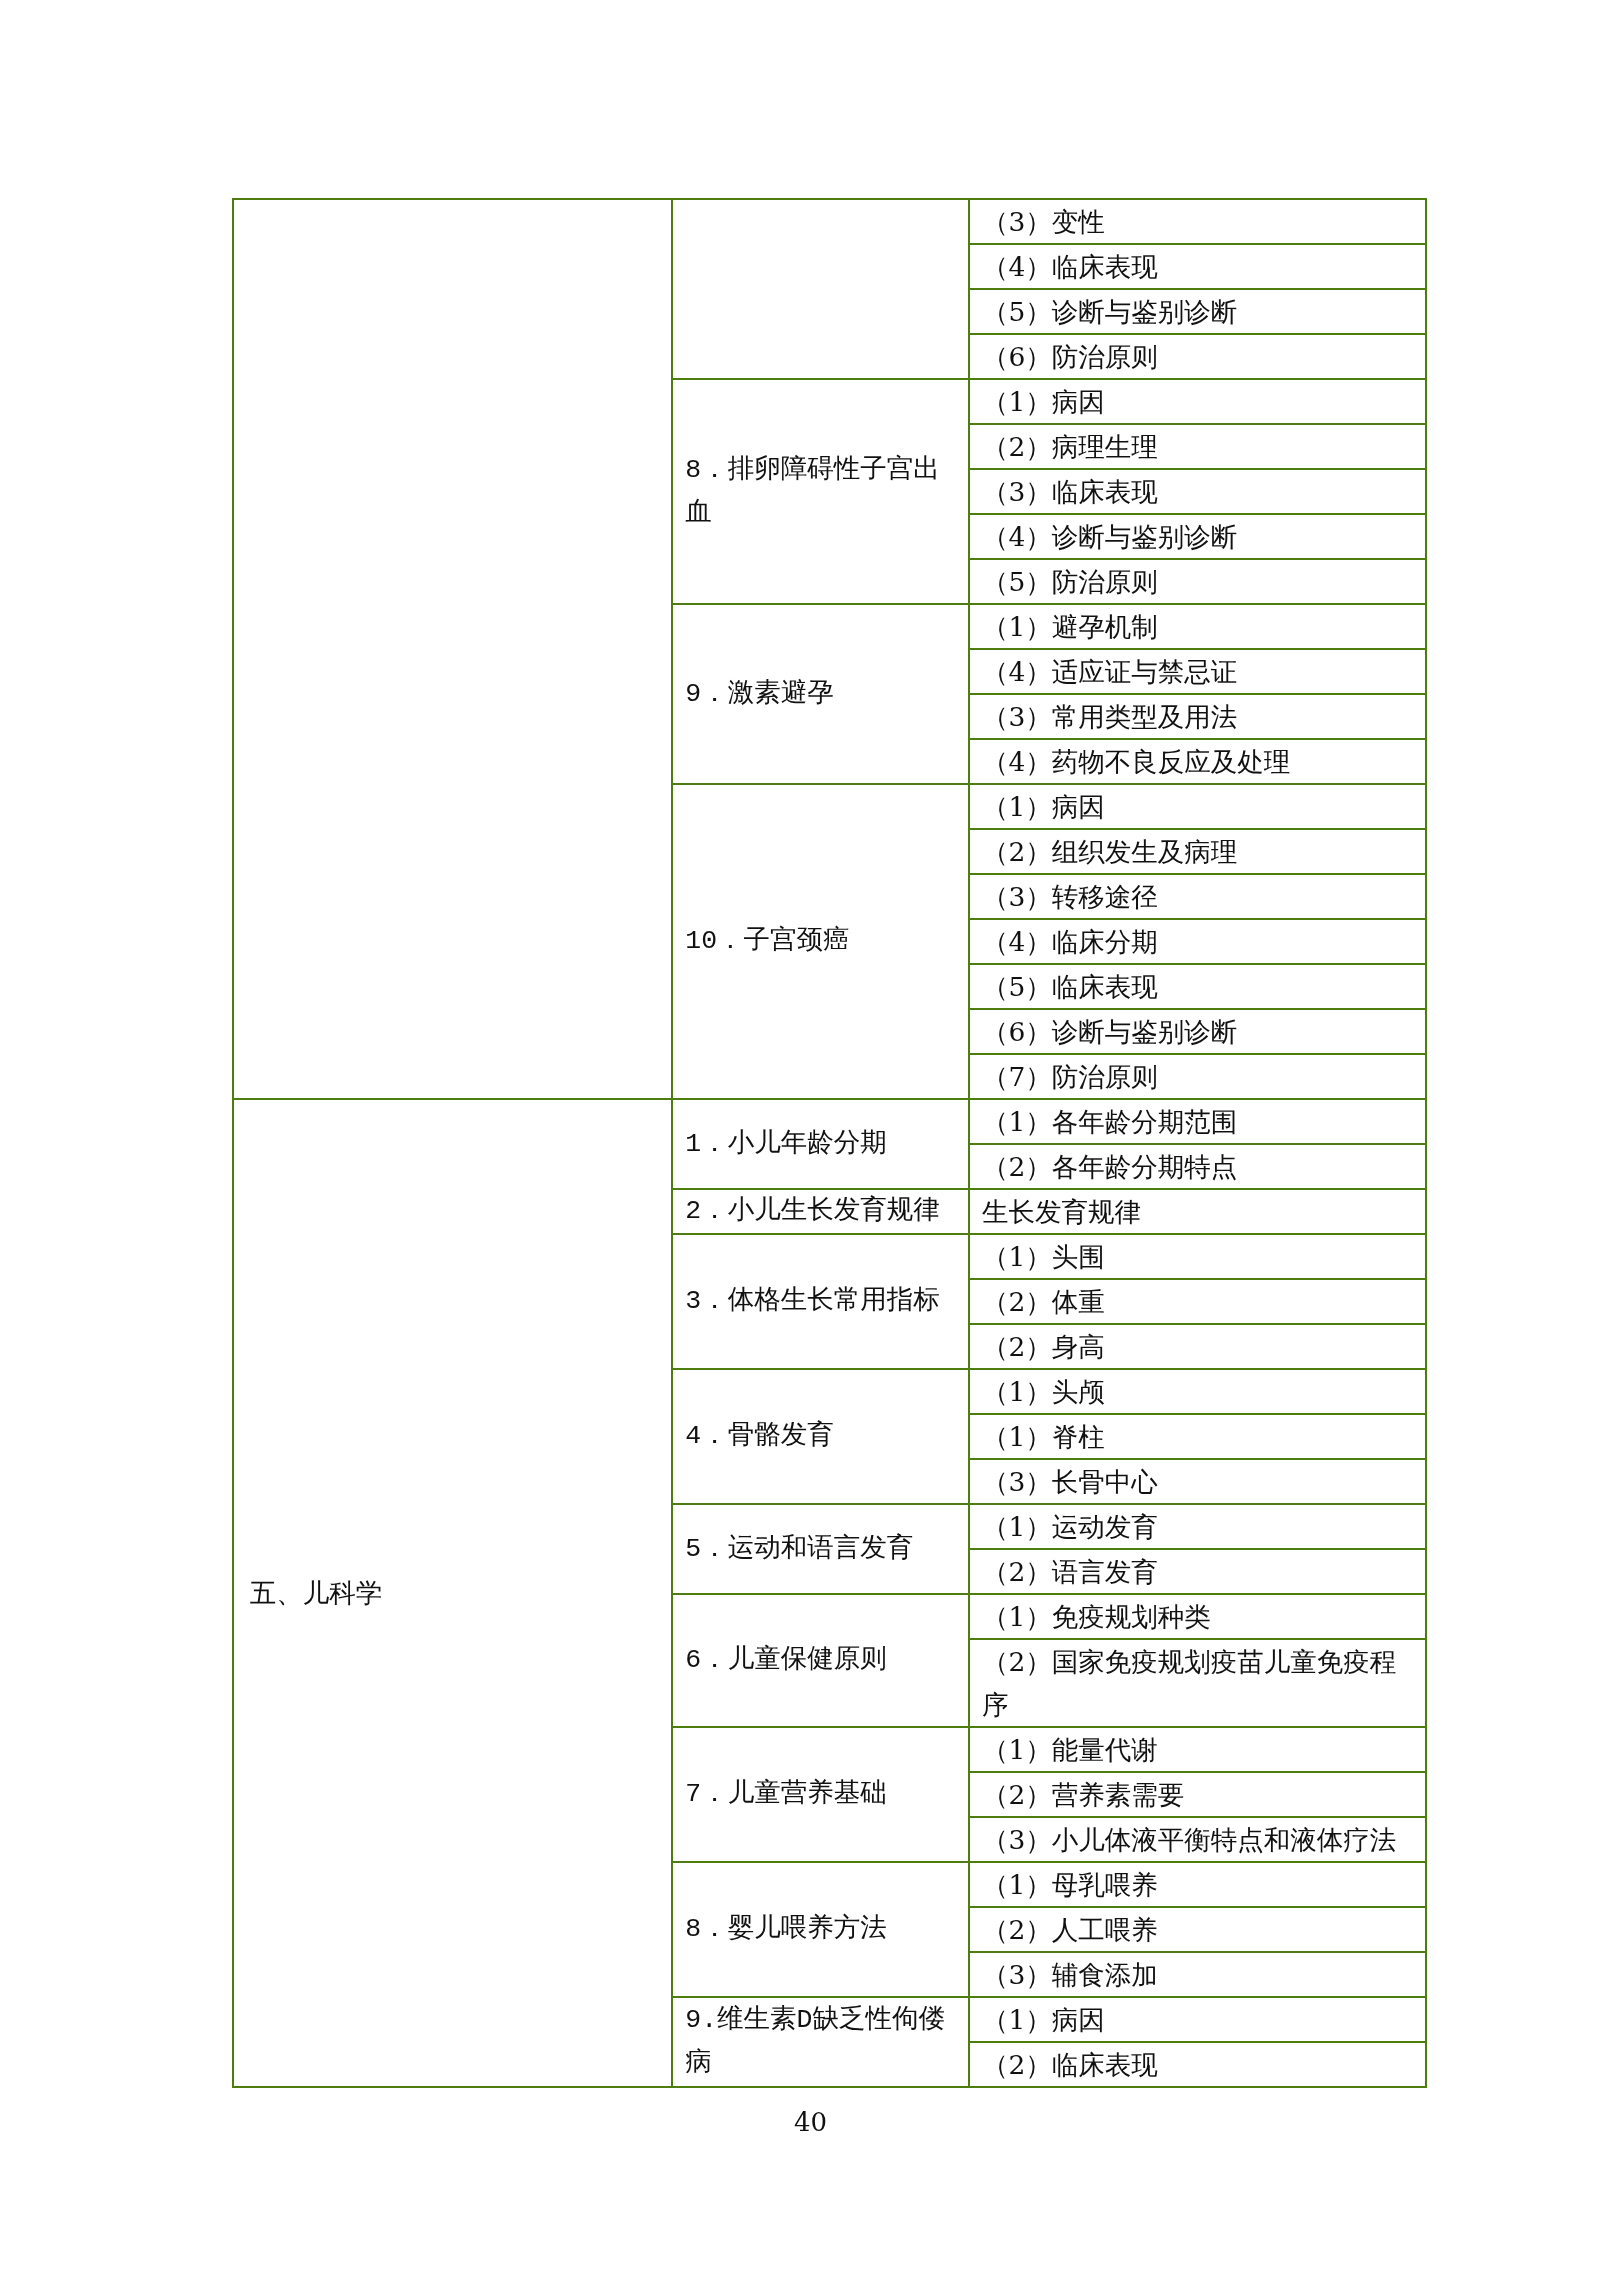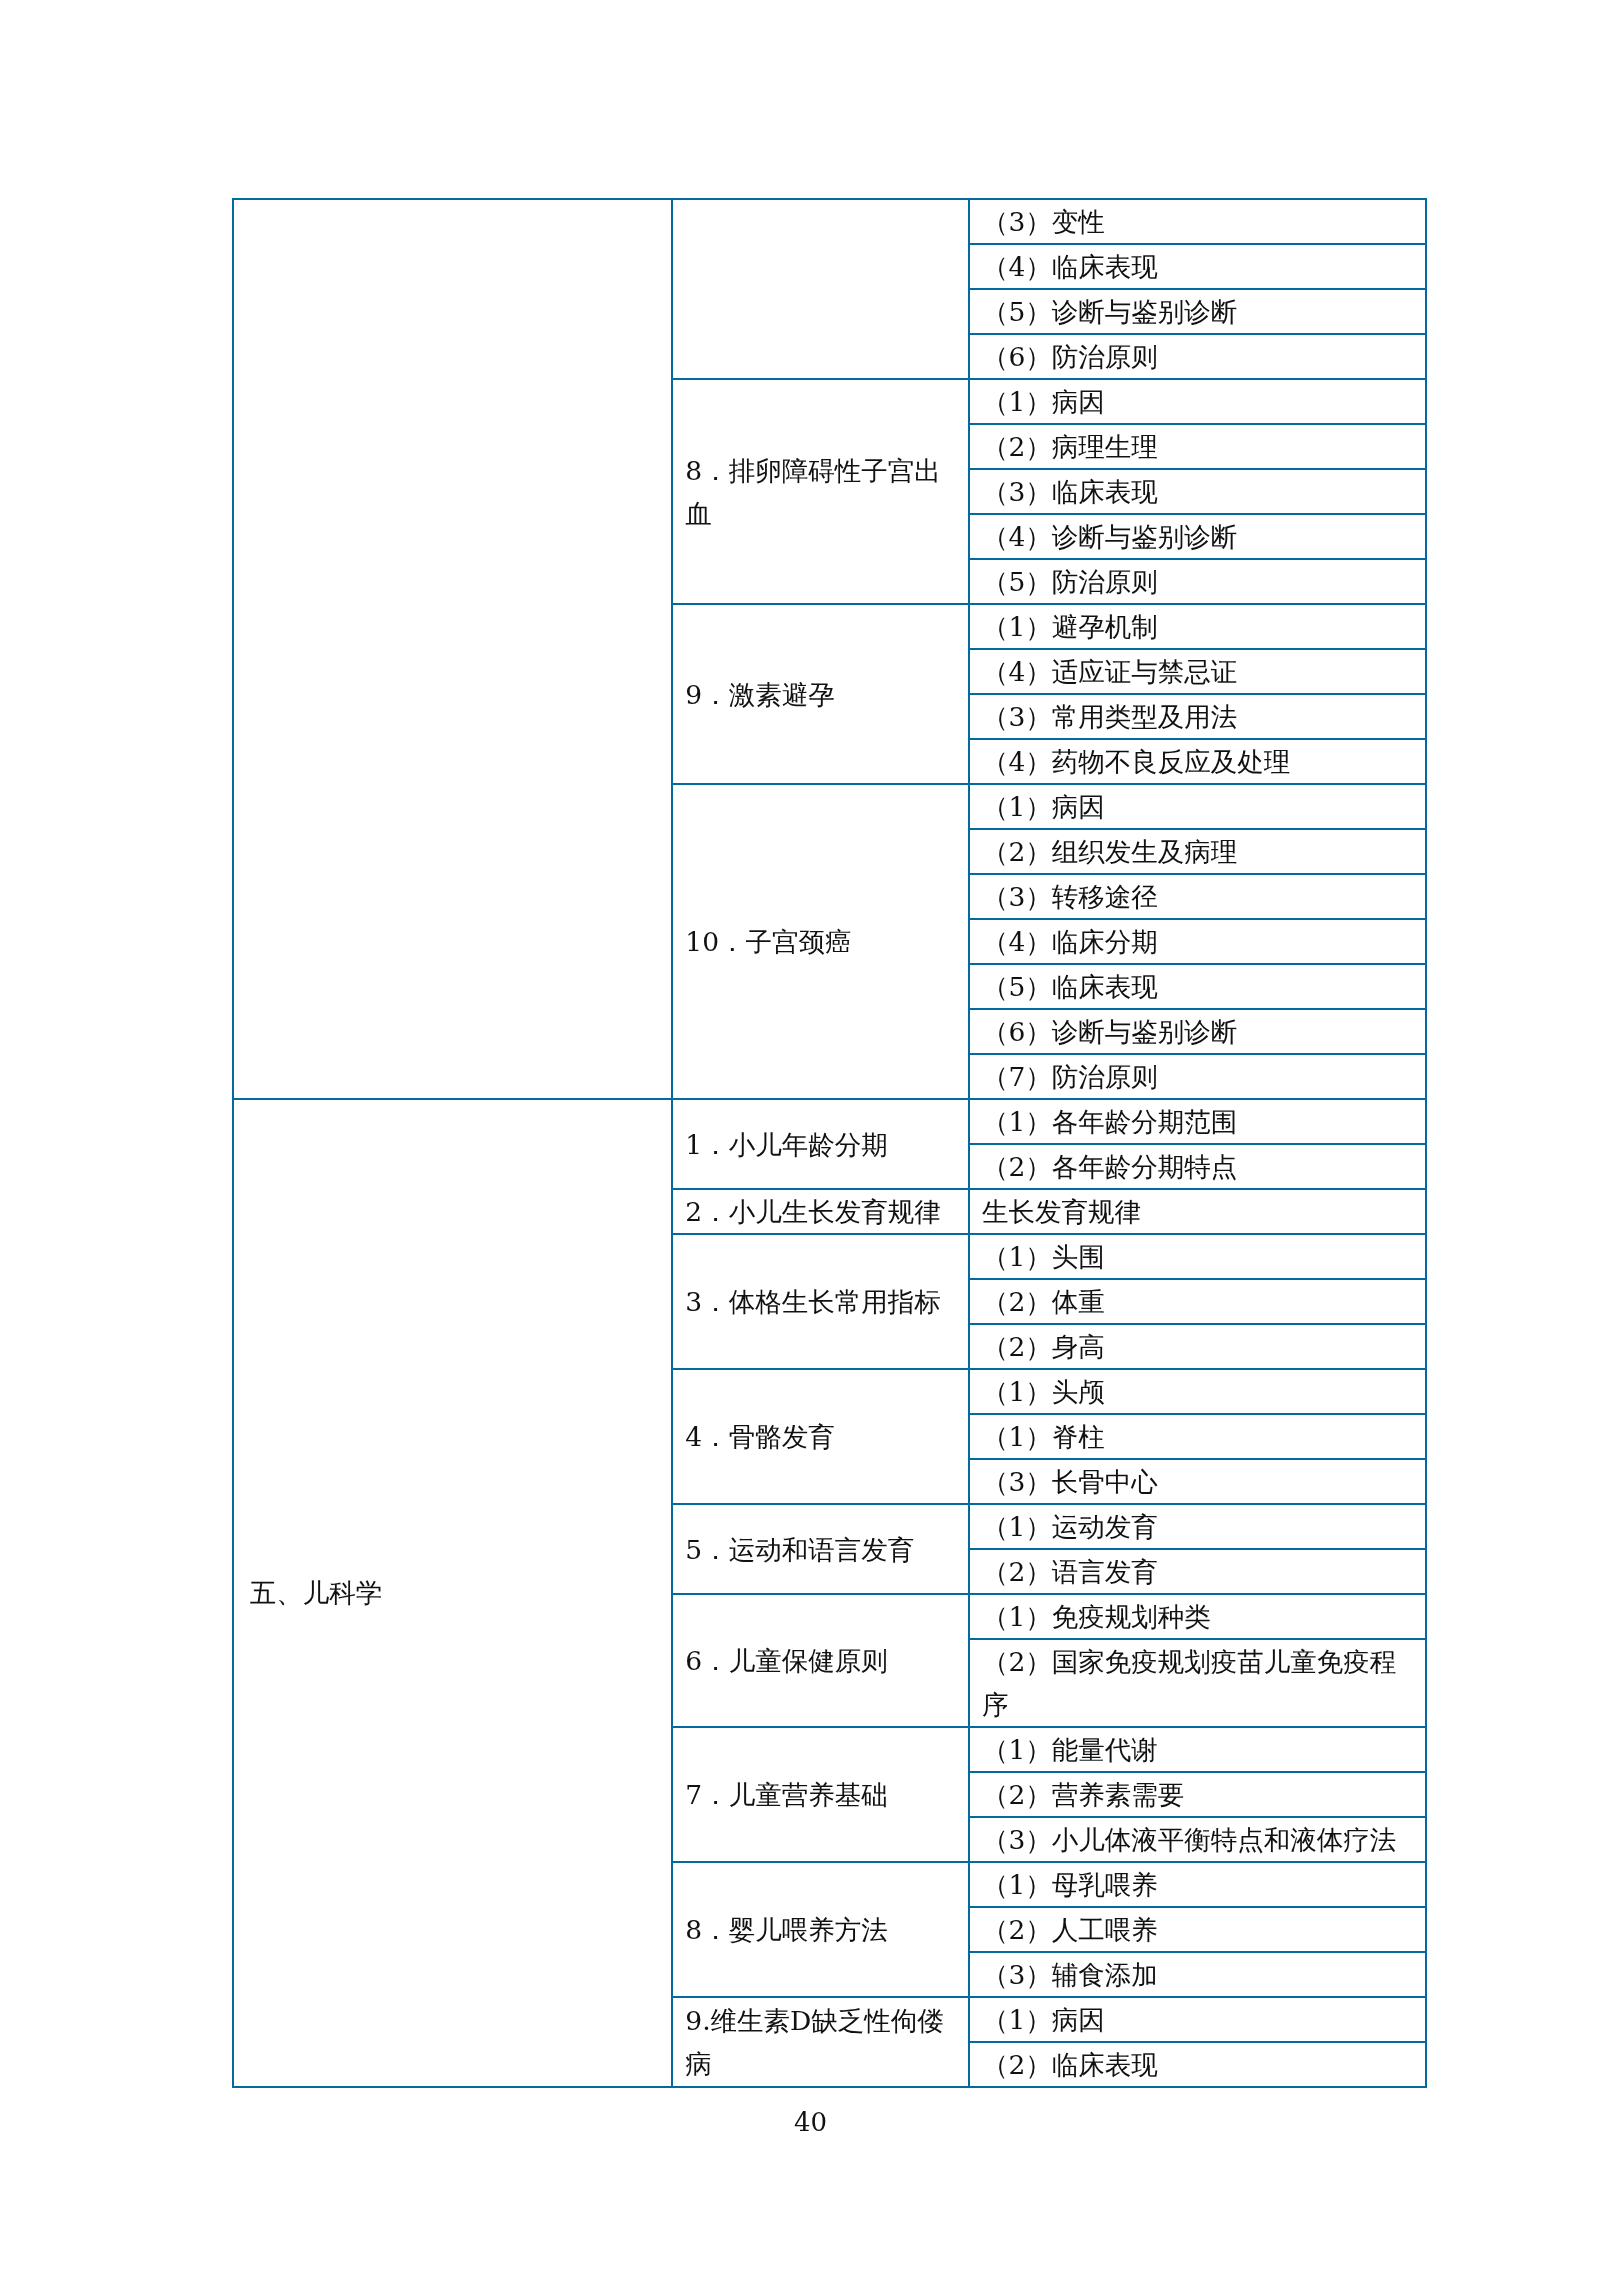--- a/index.html
+++ b/index.html
@@ -1,20 +1,20 @@
 <!DOCTYPE html>
 <html><head>
 <meta charset="utf-8">
 <style>
   html,body{margin:0;padding:0;background:#fff;}
   body{width:1621px;height:2293px;position:relative;font-family:"DejaVu Serif","Liberation Serif",serif;color:#111;}
   #doc-table{position:absolute;left:232px;top:198px;width:1141px;border-collapse:collapse;table-layout:fixed;}
-  #doc-table td{border:2px solid #0369a1;font-size:26.5px;line-height:42px;padding:0 11.8px;vertical-align:middle;}
+  #doc-table td{border:2px solid #4d7c0f;font-size:26.5px;line-height:42px;padding:0 11.8px;vertical-align:middle;}
   #doc-table td.c1{width:410px;padding-left:15.7px;}
-  #doc-table td.c2{width:271px;}
+  #doc-table td.c2{width:271px;font-family:Liberation Mono, monospace;}
   #doc-table td.c3{width:431px;}
   #doc-table td.wrap{line-height:43px;}
   .page-num{position:absolute;top:2107px;left:0;width:1621px;text-align:center;font-size:26px;}
 </style>
 </head>
 <body>
 
 <table id="doc-table">
   <tbody id="tbody">
       <tr>

